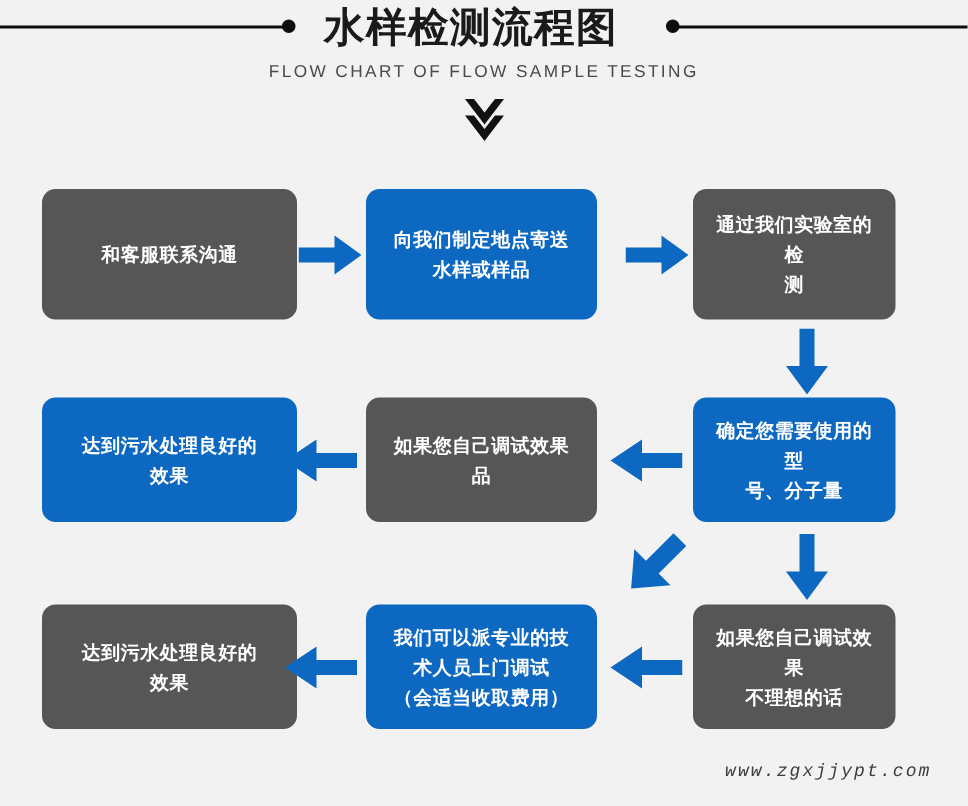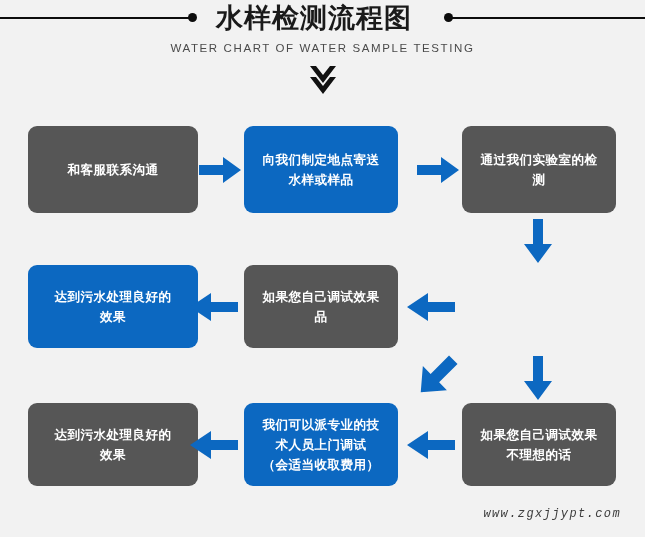--- a/index.html
+++ b/index.html
@@ -88,21 +88,21 @@
     line-height: 20px;
     color: #ffffff;
     letter-spacing: 0.4px;
     white-space: pre-line;
   }
   .box.gray { background: #565656; }
   .box.blue { background: #0c68c1; }
 
   .col-1 { left: 28px;  width: 170px; }
   .col-2 { left: 244px; width: 154px; }
-  .col-3 { left: 462px; width: 154px; }
+  .col-3 { left: 462px; width: 135px; }
 
   .row-1 { top: 126px; height: 87px; }
   .row-2 { top: 265px; height: 83px; }
   .row-3 { top: 403px; height: 83px; }
 
   
   .arrow { position: absolute; }
 
   .arrow-h-right-1 { left: 199px; top: 155px; width: 42px; height: 30px; }
   .arrow-h-right-2 { left: 417px; top: 155px; width: 42px; height: 30px; }
@@ -133,21 +133,21 @@
 <body>
 
 <div id="canvas">
 
   <div class="rule rule-left"></div>
   <div class="rule-dot dot-left"></div>
   <div class="rule rule-right"></div>
   <div class="rule-dot dot-right"></div>
 
   <div class="title-cn">水样检测流程图</div>
-  <div class="title-en">WATER CHART OF WATER SAMPLE TESTING</div>
+  <div class="title-en">FLOW CHART OF FLOW SAMPLE TESTING</div>
 
   <div class="chevrons">
     <svg width="26" height="28" viewBox="0 0 26 28" xmlns="http://www.w3.org/2000/svg">
       <path d="M0 0 H6 L13 9 L20 0 H26 L13 17 Z" fill="#111111"></path>
       <path d="M0 11 H6 L13 20 L20 11 H26 L13 28 Z" fill="#111111"></path>
     </svg>
   </div>
 
   <div class="box gray col-1 row-1">和客服联系沟通</div>
   <div class="box blue col-2 row-1">向我们制定地点寄送
@@ -169,20 +169,22 @@
   <div class="arrow arrow-v-down-1">
     <svg width="32" height="44" viewBox="0 0 32 44" xmlns="http://www.w3.org/2000/svg">
       <path d="M11 0 H21 V25 H30 L16 44 L2 25 H11 Z" fill="#0c68c1"></path>
     </svg>
   </div>
 
   <div class="box blue col-1 row-2">达到污水处理良好的
 效果</div>
   <div class="box gray col-2 row-2">如果您自己调试效果
 品</div>
+  <div class="box blue col-3 row-2">确定您需要使用的型
+号、分子量</div>
 
   <div class="arrow arrow-h-left-1">
     <svg width="48" height="32" viewBox="0 0 48 32" xmlns="http://www.w3.org/2000/svg">
       <path d="M48 11 H21 V2 L0 16 L21 30 V21 H48 Z" fill="#0c68c1"></path>
     </svg>
   </div>
   <div class="arrow arrow-h-left-2">
     <svg width="48" height="32" viewBox="0 0 48 32" xmlns="http://www.w3.org/2000/svg">
       <path d="M48 11 H21 V2 L0 16 L21 30 V21 H48 Z" fill="#0c68c1"></path>
     </svg>

